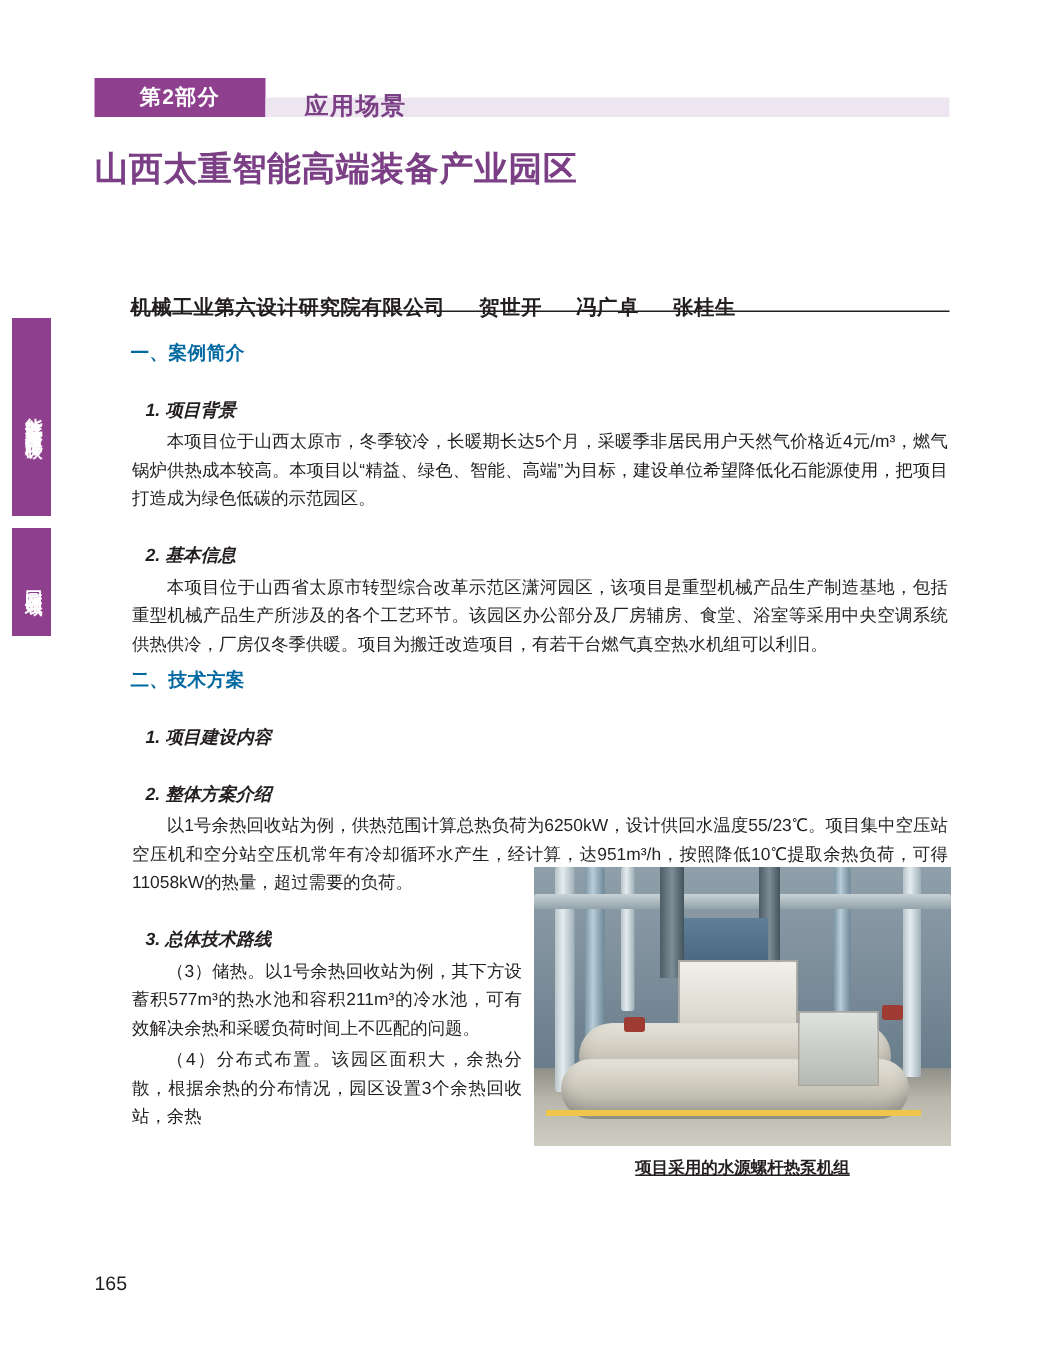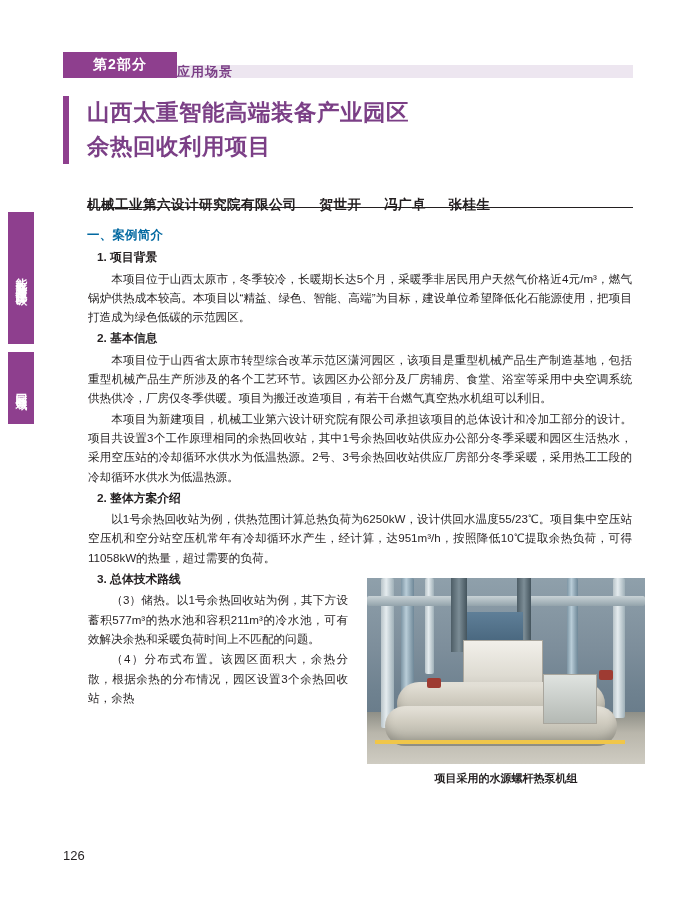--- a/index.html
+++ b/index.html
@@ -40,34 +40,36 @@
     font-weight: bold;
     display: flex;
     align-items: center;
     justify-content: center;
     letter-spacing: 1px;
   }
   .scene-tag {
     flex: 1;
     background: #ede6f0;
     color: #7b3f86;
-    font-size: 13px;
+    font-size: 16px;
     font-weight: bold;
     display: flex;
     align-items: center;
+    padding-left: 26px;
     letter-spacing: 1px;
     margin-top: 13px;
   }
   
   .title-block {
     position: absolute;
     left: 63px;
     top: 96px;
     width: 570px;
     display: flex;
+    flex-direction: column;
   }
   .title-bar {
     width: 6px;
     background: #8e3f8e;
     margin-right: 18px;
     align-self: stretch;
   }
   .title-text {
     color: #7b3f86;
     font-size: 22.5px;
@@ -130,33 +132,35 @@
     color: #0369a1;
     font-weight: bold;
     font-size: 12.4px;
     margin-top: 4px;
     margin-bottom: 1px;
     letter-spacing: 0.3px;
   }
   .h3 {
     font-weight: bold;
     font-size: 11.8px;
-    margin-top: 3px;
+    margin-top: 19px;
     margin-bottom: 1px;
     padding-left: 10px;
+    font-style: italic;
   }
   p.para {
     margin: 1px;
     text-indent: 2em;
   }
   .figure {
     position: absolute;
-    left: 367px;
+    left: 356px;
     top: 578px;
     width: 278px;
+    text-decoration: underline;
   }
   .figure-img {
     width: 278px;
     height: 186px;
     display: block;
     border: 0;
     background: #6b7b86;
     position: relative;
     overflow: hidden;
   }
@@ -246,21 +250,20 @@
 
   <div class="header-bar">
     <div class="part-tag">第2部分</div>
     <div class="scene-tag">应用场景</div>
   </div>
 
   <div class="title-block">
     <div class="title-bar"></div>
     <div>
       <div class="title-text">山西太重智能高端装备产业园区</div>
-      <div class="title-text">余热回收利用项目</div>
     </div>
   </div>
 
   <div class="authors">
     <span>机械工业第六设计研究院有限公司</span>
     <span class="author-sep"></span>
     <span>贺世开</span>
     <span class="author-sep"></span>
     <span>冯广卓</span>
     <span class="author-sep"></span>
@@ -294,23 +297,24 @@
     </div>
     <div class="figure-caption">项目采用的水源螺杆热泵机组</div>
   </div>
 
   <div class="content">
     <div class="h2">一、案例简介</div>
     <div class="h3">1. 项目背景</div>
     <p class="para">本项目位于山西太原市，冬季较冷，长暖期长达5个月，采暖季非居民用户天然气价格近4元/m³，燃气锅炉供热成本较高。本项目以“精益、绿色、智能、高端”为目标，建设单位希望降低化石能源使用，把项目打造成为绿色低碳的示范园区。</p>
     <div class="h3">2. 基本信息</div>
     <p class="para">本项目位于山西省太原市转型综合改革示范区潇河园区，该项目是重型机械产品生产制造基地，包括重型机械产品生产所涉及的各个工艺环节。该园区办公部分及厂房辅房、食堂、浴室等采用中央空调系统供热供冷，厂房仅冬季供暖。项目为搬迁改造项目，有若干台燃气真空热水机组可以利旧。</p>
-    <p class="para">本项目为新建项目，机械工业第六设计研究院有限公司承担该项目的总体设计和冷加工部分的设计。项目共设置3个工作原理相同的余热回收站，其中1号余热回收站供应办公部分冬季采暖和园区生活热水，采用空压站的冷却循环水供水为低温热源。2号、3号余热回收站供应厂房部分冬季采暖，采用热工工段的冷却循环水供水为低温热源。</p>
+    <div class="h2">二、技术方案</div>
+    <div class="h3">1. 项目建设内容</div>
     <div class="h3">2. 整体方案介绍</div>
     <p class="para">以1号余热回收站为例，供热范围计算总热负荷为6250kW，设计供回水温度55/23℃。项目集中空压站空压机和空分站空压机常年有冷却循环水产生，经计算，达951m³/h，按照降低10℃提取余热负荷，可得11058kW的热量，超过需要的负荷。</p>
     <div class="h3">3. 总体技术路线</div>
     <div class="float-spacer"></div>
     <p class="para">（3）储热。以1号余热回收站为例，其下方设蓄积577m³的热水池和容积211m³的冷水池，可有效解决余热和采暖负荷时间上不匹配的问题。</p>
     <p class="para">（4）分布式布置。该园区面积大，余热分散，根据余热的分布情况，园区设置3个余热回收站，余热</p>
   </div>
 
-  <div class="page-number">126</div>
+  <div class="page-number">165</div>
 </div>
 
 </body></html>

